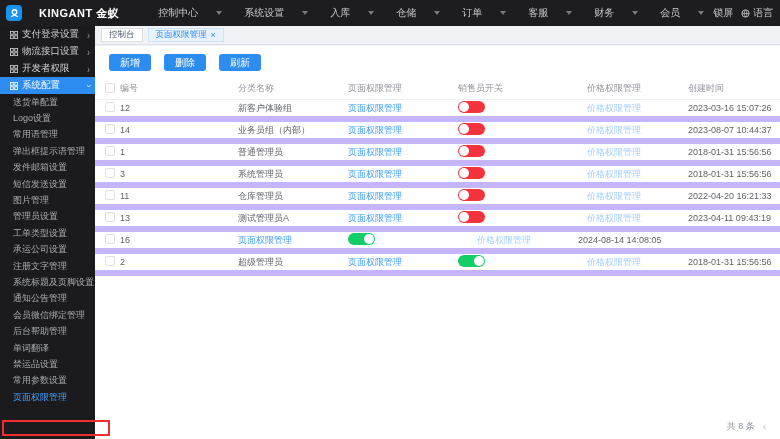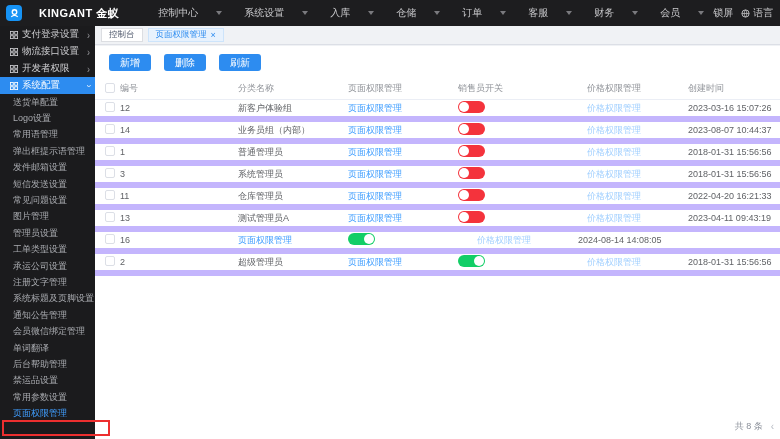--- a/index.html
+++ b/index.html
@@ -80,21 +80,21 @@
   .checkbox{ width:10px; height:10px; border:1px solid #dcdfe6; border-radius:2px;
     background:#fff; display:inline-block; cursor:pointer; }
   .link-page{ color:#409eff; cursor:pointer; }
   .link-price{ color:#a0cfff; cursor:pointer; }
   .switch{ width:27px; height:12px; border-radius:6px; background:#f4333c;
     position:relative; cursor:pointer; display:inline-block; }
   .switch::after{ content:""; position:absolute; top:1px; left:1px; width:10px; height:10px;
     border-radius:50%; background:#fff; }
   .switch.on{ background:#13ce66; }
   .switch.on::after{ left:auto; right:1px; }
-  .pagination{ position:absolute; right:6px; bottom:6px; font-size:9px; color:#8a8f99;
+  .pagination{ position:absolute; right:14px; bottom:6px; font-size:9px; color:#8a8f99;
     display:flex; align-items:center; gap:8px; }
   .pg-arrow{ color:#b5b9c2; font-size:10px; cursor:pointer; }
 </style>
 </head>
 <body>
 
 <header class="navbar">
   <div class="brand">
     <span class="logo">
       <svg width="11" height="11" viewBox="0 0 12 12">
@@ -254,23 +254,20 @@
       </div>
 
       <div class="side-sub-item">
         <span>发件邮箱设置</span>
       </div>
 
       <div class="side-sub-item">
         <span>短信发送设置</span>
       </div>
 
-      <div class="side-sub-item">
-        <span>常见问题设置</span>
-      </div>
 
       <div class="side-sub-item">
         <span>图片管理</span>
       </div>
 
       <div class="side-sub-item">
         <span>管理员设置</span>
       </div>
 
       <div class="side-sub-item">
@@ -291,25 +288,25 @@
 
       <div class="side-sub-item">
         <span>通知公告管理</span>
       </div>
 
       <div class="side-sub-item">
         <span>会员微信绑定管理</span>
       </div>
 
       <div class="side-sub-item">
+        <span>后台帮助管理</span>
+      </div>
+
+      <div class="side-sub-item">
         <span>单词翻译</span>
-      </div>
-
-      <div class="side-sub-item">
-        <span>后台帮助管理</span>
       </div>
 
       <div class="side-sub-item">
         <span>禁运品设置</span>
       </div>
 
       <div class="side-sub-item">
         <span>常用参数设置</span>
       </div>
 

